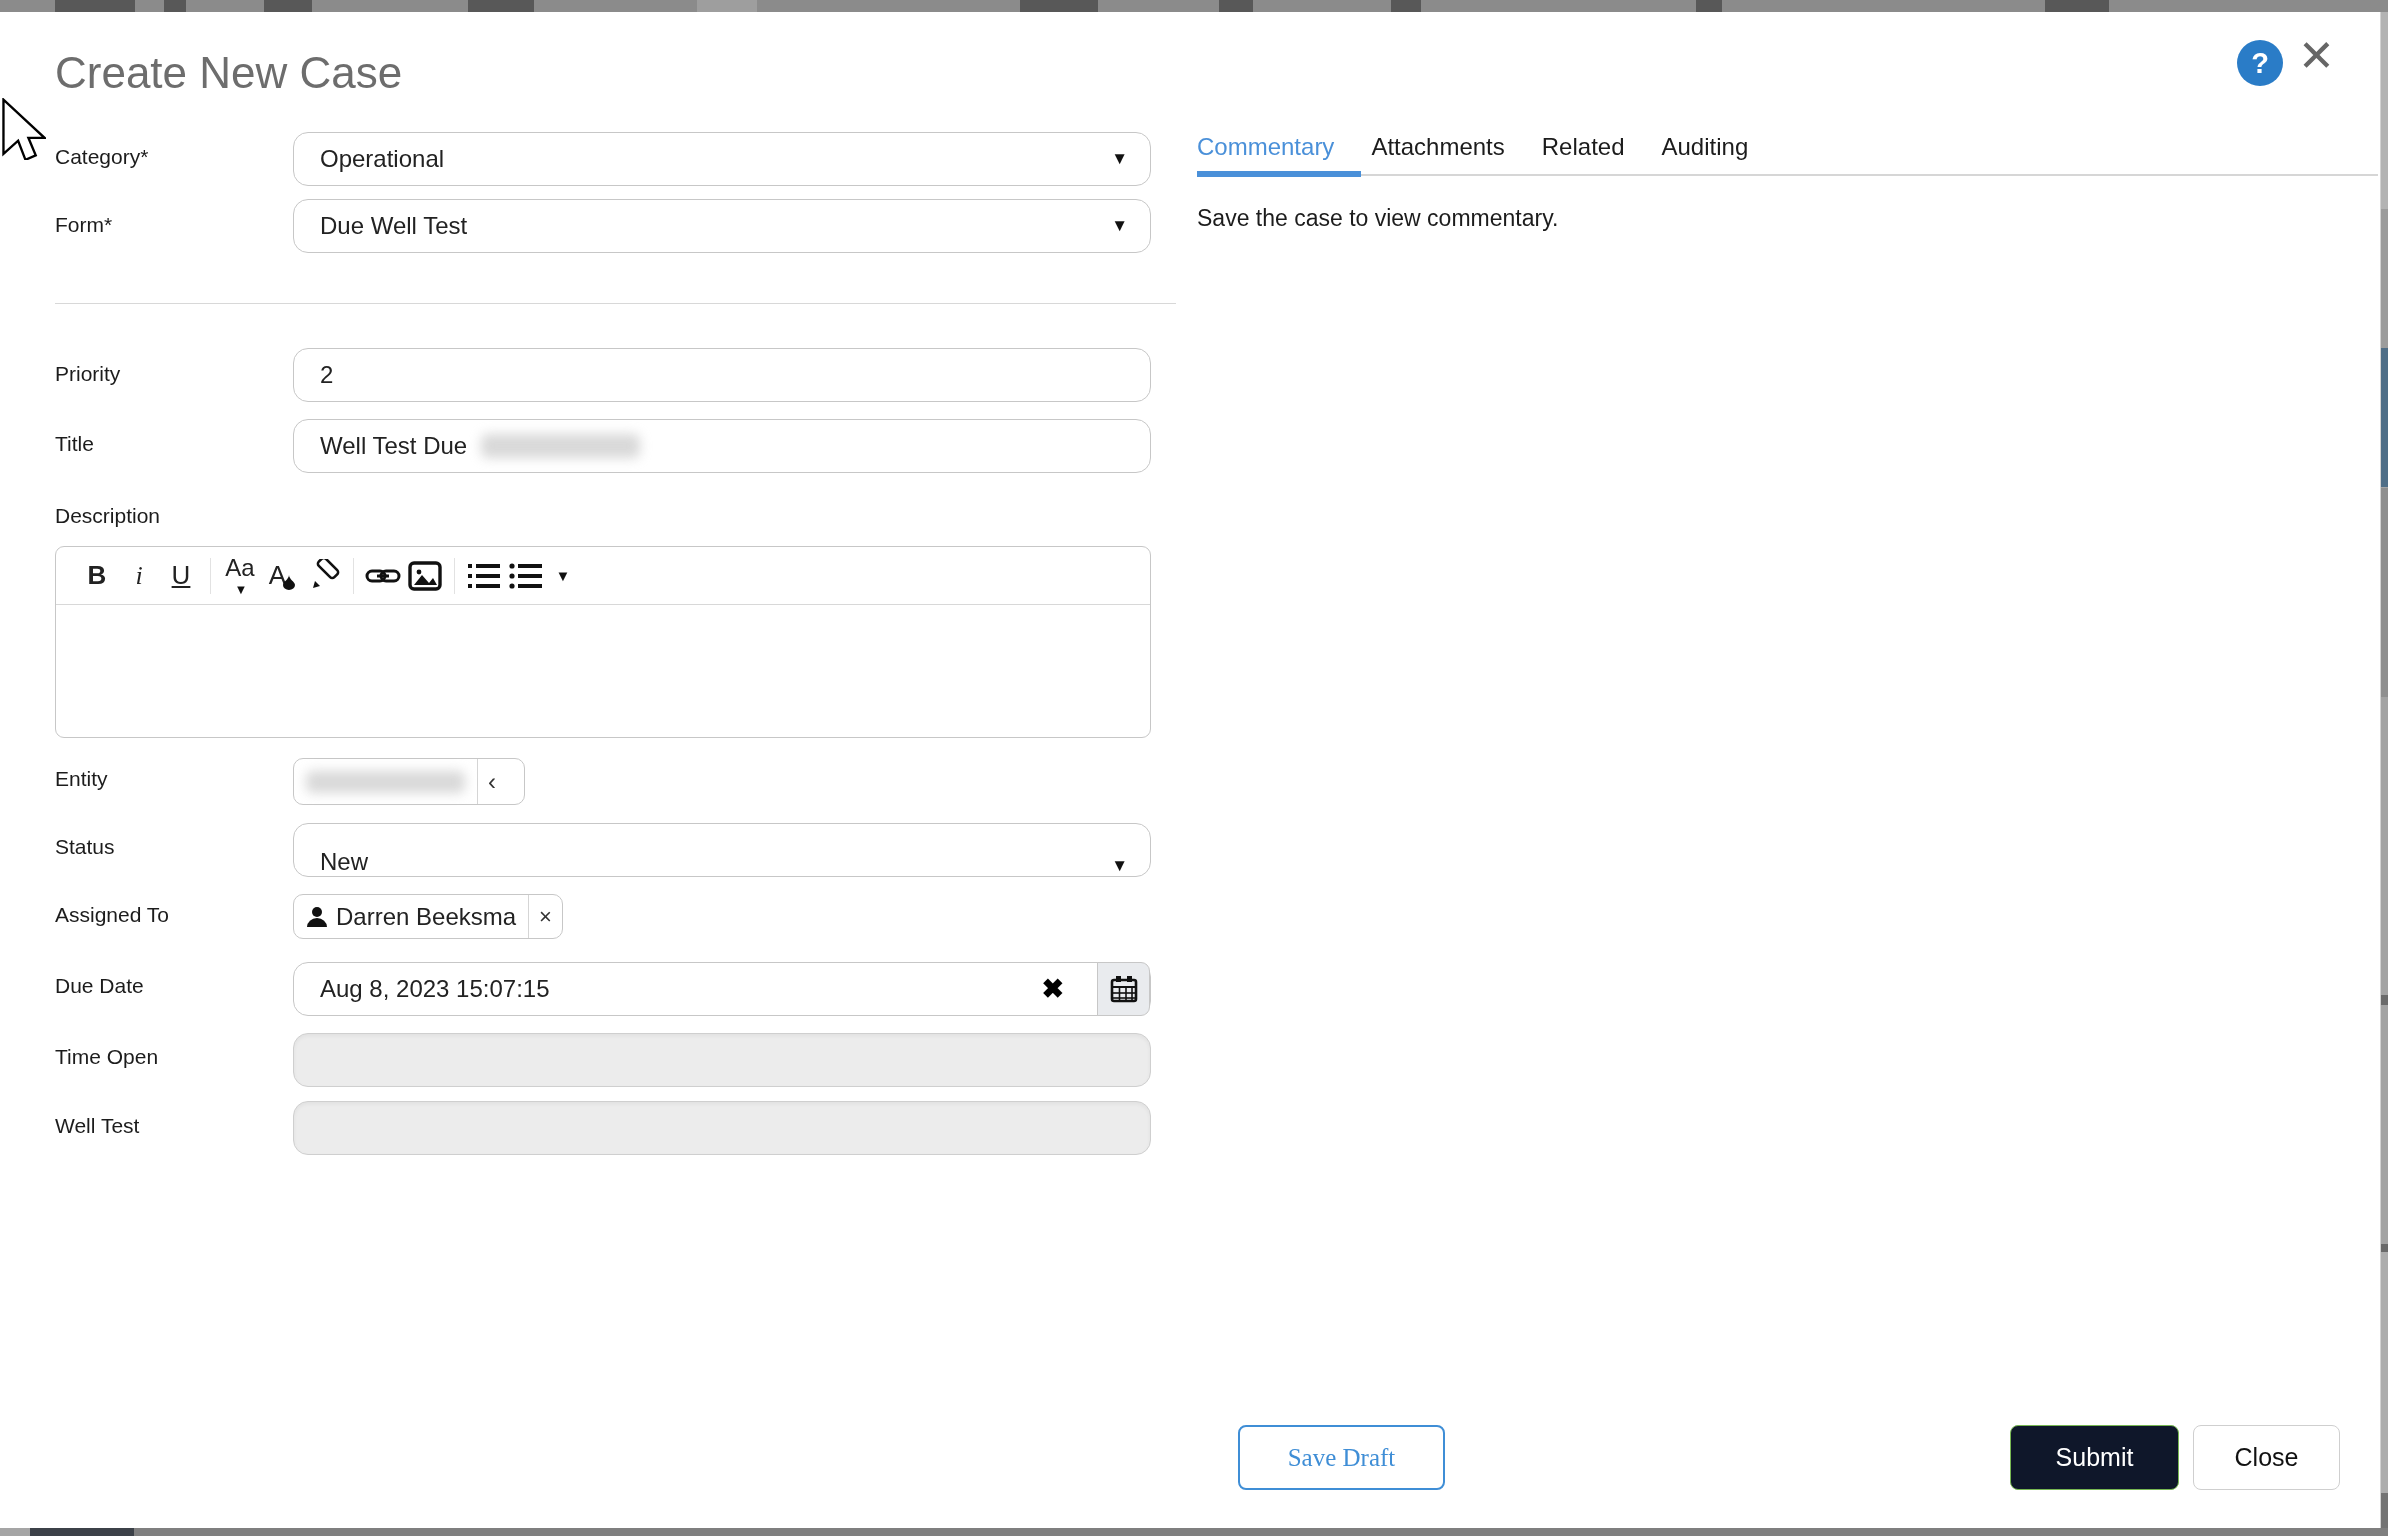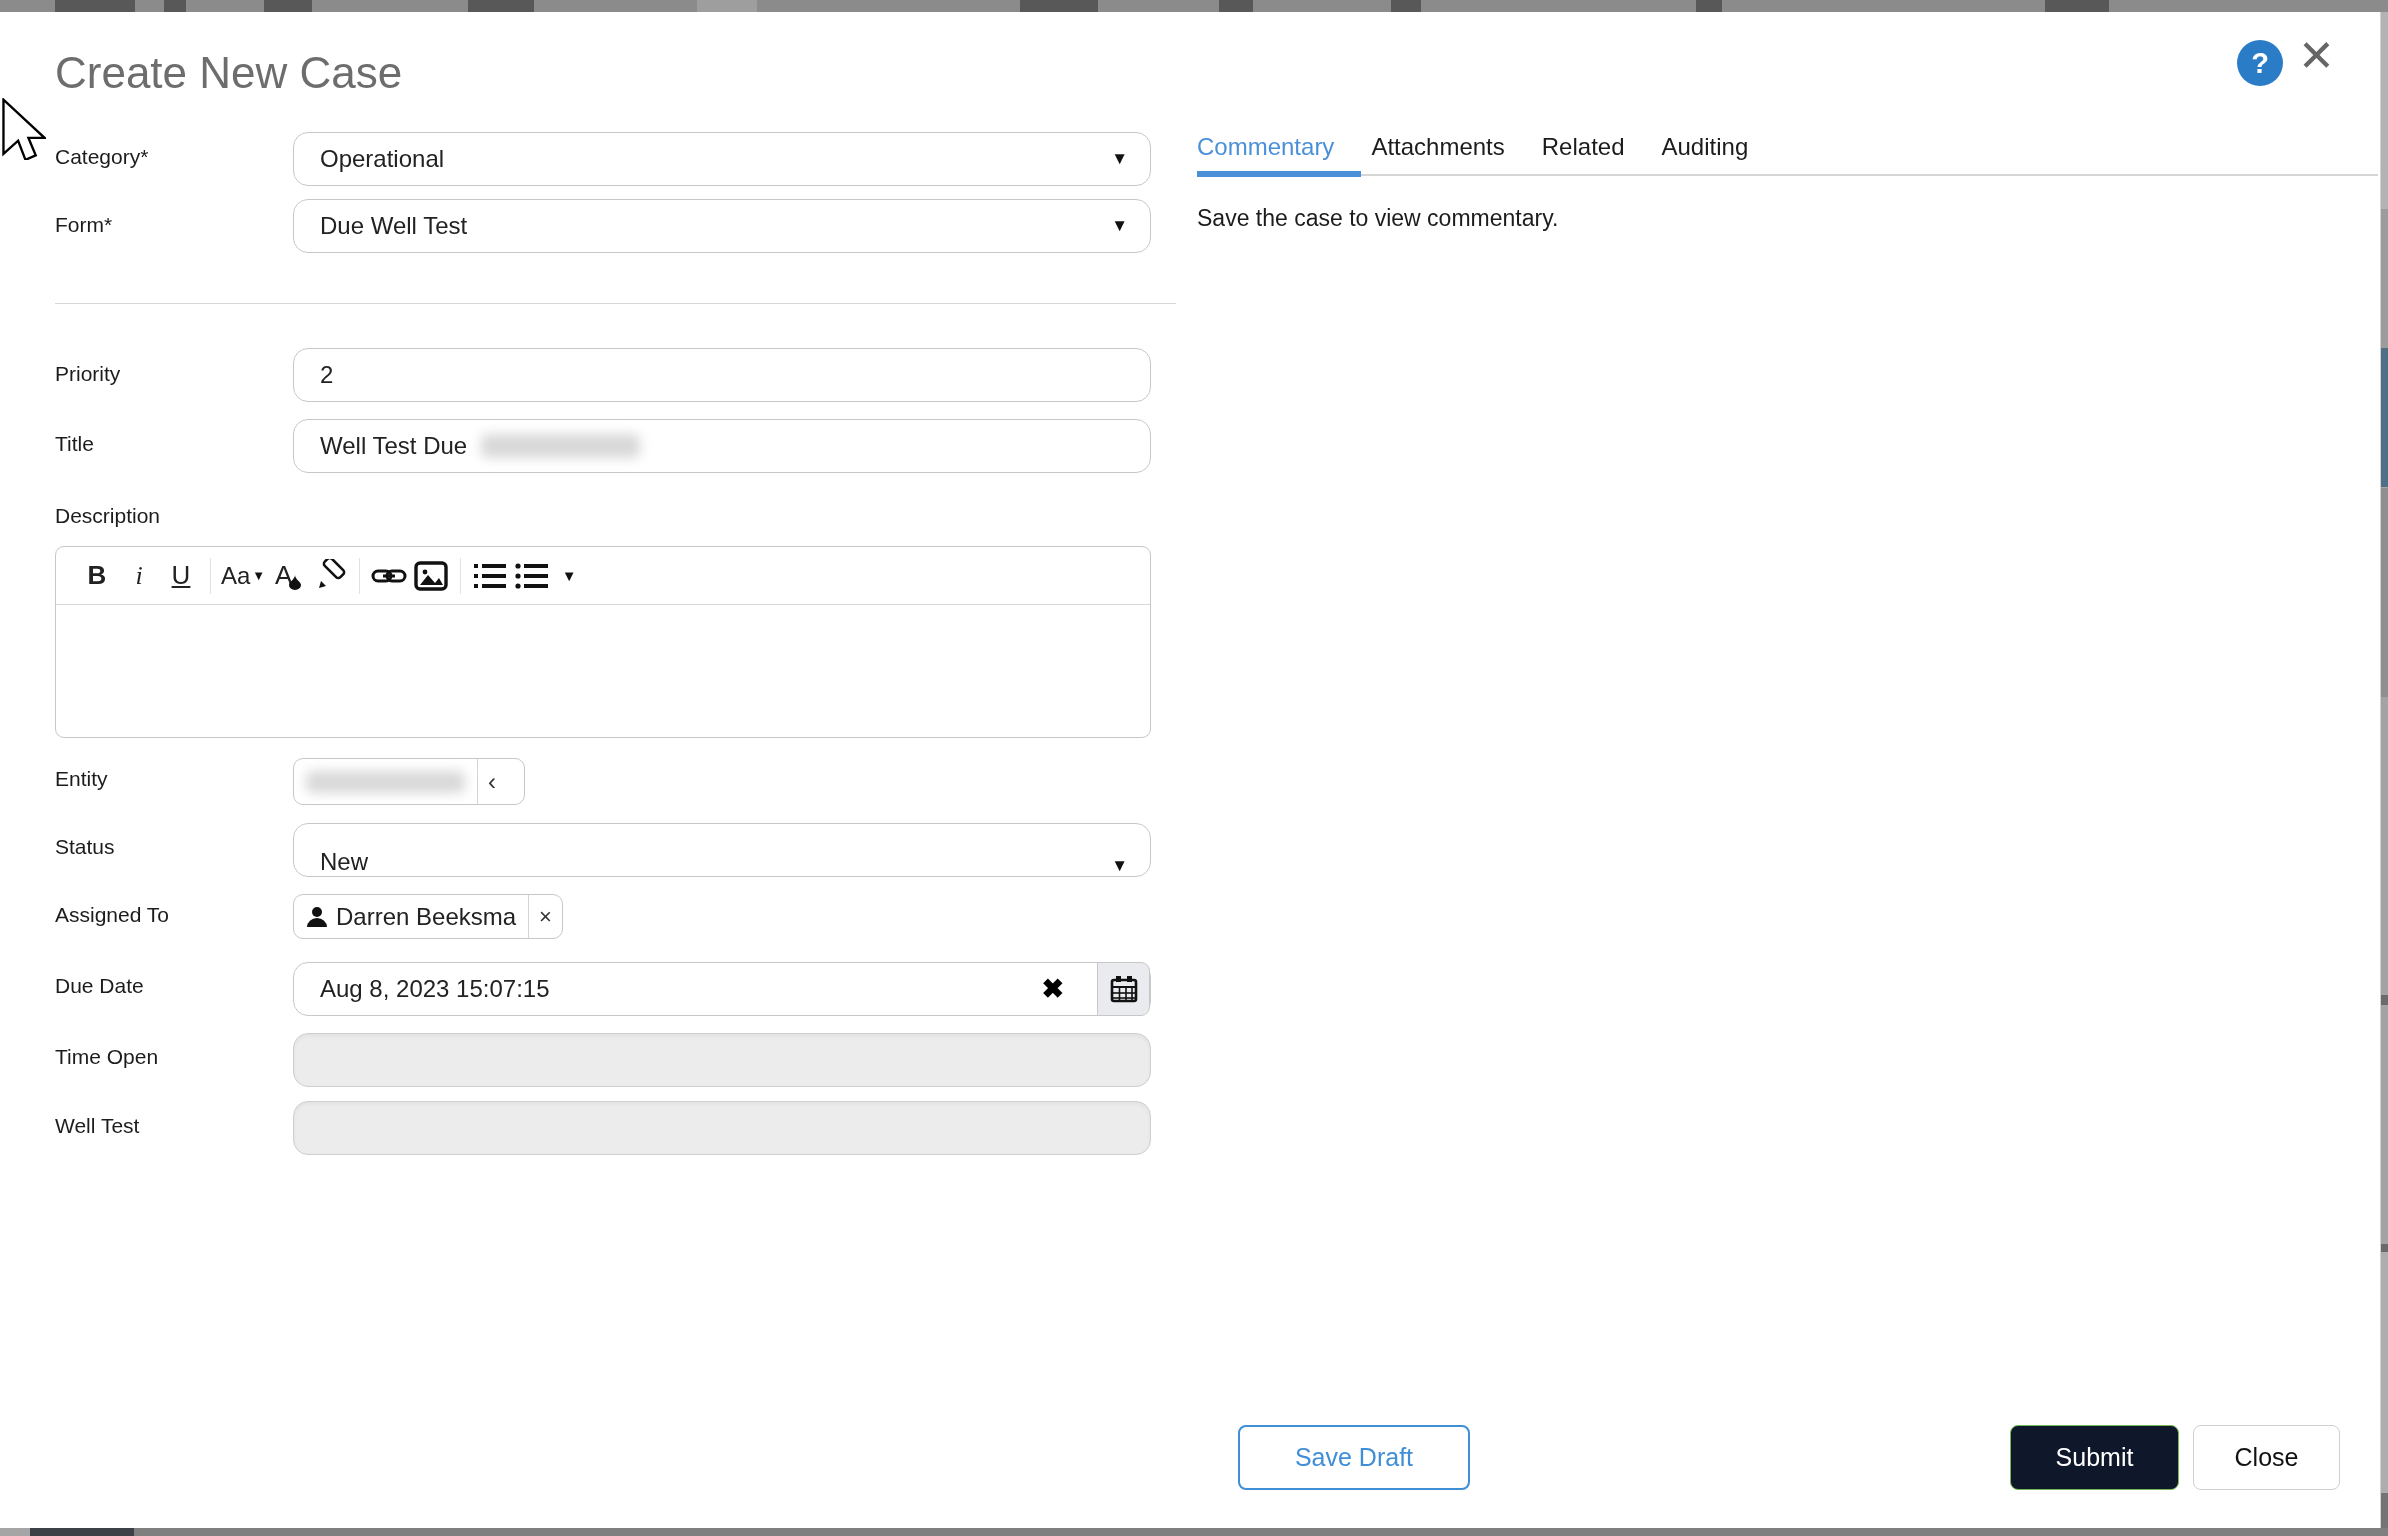--- a/index.html
+++ b/index.html
@@ -46,21 +46,21 @@
   .chip .xsect{border-left:1px solid #d5d5d5;padding:0 10px;font-size:22px;color:#333;cursor:pointer;}
   
   .tab{font-size:24px;color:#1c1c1c;margin-right:37px;cursor:pointer;}
   .tab.active{color:#4a90d9;}
   .tabline{position:absolute;left:1197px;top:174px;width:1181px;height:2px;background:#d6d6d6;}
   .tabline-active{position:absolute;left:1197px;top:171px;width:164px;height:6px;background:#4a90d9;}
   .tab-msg{position:absolute;left:1197px;top:205px;font-size:23px;color:#1c1c1c;text-align:center;}
   
   .btn{position:absolute;top:1425px;height:65px;border-radius:8px;display:flex;align-items:center;
        justify-content:center;font-size:25px;box-sizing:border-box;cursor:pointer;}
-  .btn-savedraft{left:1238px;width:232px;background:#fff;border:2px solid #3f8ed6;color:#3f8ed6;}
+  .btn-savedraft{left:1238px;width:207px;background:#fff;border:2px solid #3f8ed6;color:#3f8ed6;font-family:Liberation Serif, serif;}
   .btn-submit{left:2010px;width:169px;background:#0f172a;border:1px solid #77b752;color:#fff;}
   .btn-close{left:2193px;width:147px;background:#fff;border:1px solid #cfcfcf;color:#111;}
   .clear-x{position:absolute;right:86px;font-size:27px;color:#000;font-weight:bold;cursor:pointer;}
   .cal-btn{position:absolute;right:0;top:-1px;width:53px;height:54px;background:#e9ebee;
            border:1px solid #c7c7c7;border-radius:0 9px 9px 0;display:flex;align-items:center;
            justify-content:center;cursor:pointer;box-sizing:border-box;}
   svg{display:block;}
 </style>
 </head>
 <body>
@@ -129,21 +129,21 @@
 
   <div class="lbl" style="top:504px;">Description</div>
   <div class="editor">
     <div class="toolbar">
       <div class="tgroup">
         <div class="tbtn bold">B</div>
         <div class="tbtn italic">i</div>
         <div class="tbtn under">U</div>
       </div>
       <div class="tgroup">
-        <div class="tbtn" style="font-size:24px;">
+        <div class="tbtn" style="font-size:24px;flex-direction:column;">
           <span>Aa</span>
           <span class="mini-caret">▼</span>
         </div>
         <div class="tbtn">
           <span>A</span>
           <svg width="12" height="15" viewBox="0 0 12 15" style="margin-left:-3px;margin-top:14px;">
             <path d="M6 0 C6 4 0 7 0 10 a6 5 0 0 0 12 0 C12 7 6 4 6 0 Z" fill="#111"></path>
           </svg>
         </div>
         <div class="tbtn">

